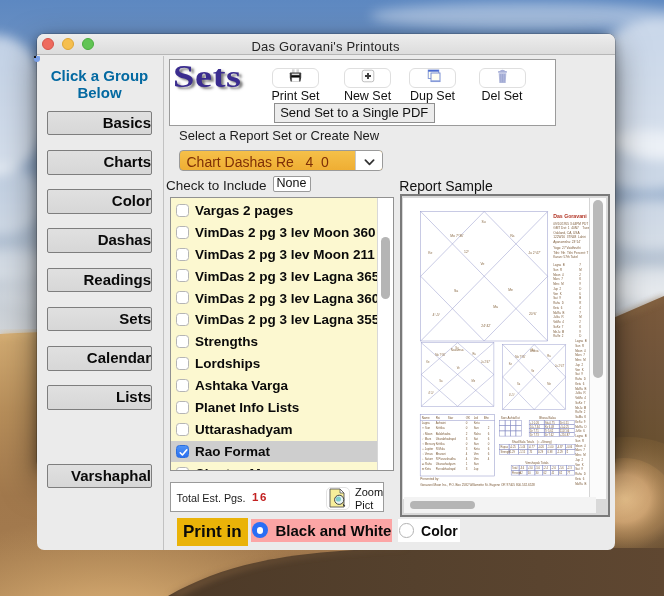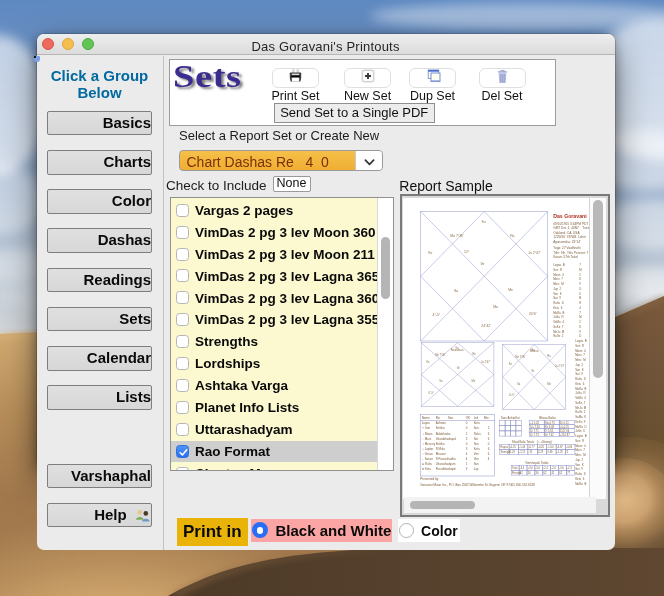--- a/index.html
+++ b/index.html
@@ -144,26 +144,20 @@
   <div class="side-title">Click a Group<br>Below</div>
         <div class="sbtn" style="top:55.3px">Basics</div>
         <div class="sbtn" style="top:94.5px">Charts</div>
         <div class="sbtn" style="top:133.7px">Color</div>
         <div class="sbtn" style="top:172.9px">Dashas</div>
         <div class="sbtn" style="top:212.1px">Readings</div>
         <div class="sbtn" style="top:251.3px">Sets</div>
         <div class="sbtn" style="top:290.5px">Calendar</div>
         <div class="sbtn" style="top:329.7px">Lists</div>
         <div class="sbtn" style="top:408.1px">Varshaphal</div>
-        <div class="sbtn" style="top:447.3px">Help&nbsp;&nbsp;<svg width="16" height="13" viewBox="0 0 16 13" style="vertical-align:-2px">
-            <circle cx="4.8" cy="3.2" r="2.4" fill="#e5c78f"></circle>
-            <path d="M1,10.8 C1,7.2 8.6,7.2 8.6,10.8 Z" fill="#7fae57"></path>
-            <circle cx="10.8" cy="4.4" r="2.3" fill="#4a3a2a"></circle>
-            <path d="M7,12.4 C7,8.8 14.6,8.8 14.6,12.4 Z" fill="#6f99cc"></path>
-          </svg></div>
   <div id="toolbox">
     <div id="setslogo">Sets</div>
     <div class="tbtn" style="left:102px"><svg width="13" height="14" viewBox="0 0 13 14">
               <rect x="3" y="0.3" width="2.6" height="4" fill="#d6d6d6"></rect>
               <rect x="7.4" y="0.3" width="2.6" height="4" fill="#d6d6d6"></rect>
               <rect x="0.8" y="3.4" width="11.4" height="5.6" rx="0.8" fill="#3d3d3d"></rect>
               <rect x="2.8" y="4.6" width="7.4" height="1.5" fill="#dcdcdc"></rect>
               <rect x="2.2" y="6.6" width="8.6" height="1.7" fill="#0a0a0a"></rect>
               <path d="M0.8,8.6 L3,8.6 L3,12.6 L1.6,12.6 Z" fill="#2f2f2f"></path>
               <path d="M12.2,8.6 L10,8.6 L10,12.6 L11.4,12.6 Z" fill="#2f2f2f"></path>
@@ -257,20 +251,32 @@
             </span>
             <span class="ltxt">Rao Format</span>
           </div>
 <div class="lrow" style="top:264.9px">
             <span class="cb"></span>
             <span class="ltxt">Charts+ More</span>
           </div>
    <div id="ltrack">
             <div id="lthumb"></div>
           </div>
+  </div>
+  <div id="totalbox">
+    <div id="totallab">Total Est. Pgs.</div>
+    <div id="totalnum">16</div>
+    <div id="zoombtn"><svg width="21" height="21" viewBox="0 0 21 21">
+              <path d="M3,1 L13,1 L17,5 L17,19 L3,19 Z" fill="#f7ee9a" stroke="#555" stroke-width="0.9"></path>
+              <path d="M13,1 L13,5 L17,5 Z" fill="#ffffff" stroke="#555" stroke-width="0.8"></path>
+              <circle cx="12.2" cy="11.8" r="4.6" fill="#e8f4f4" stroke="#444" stroke-width="1"></circle>
+              <circle cx="11.4" cy="11" r="2.6" fill="#7ecccc"></circle>
+              <path d="M15.5,15.2 L18.3,18 L17.1,18.6 L16.5,17.9 Z" fill="#222"></path>
+            </svg></div>
+    <div id="zoomlab">Zoom<br>Pict</div>
   </div>
   <div id="printin">Print in</div>
   <div id="radio1">
           <span class="rad on"></span>
           <span class="radlab">Black and White</span>
         </div>
   <div id="radio2">
           <span class="rad off"></span>
           <span class="radlab" style="left:23.6px;font-size:14px;top:3.5px">Color</span>
         </div>

